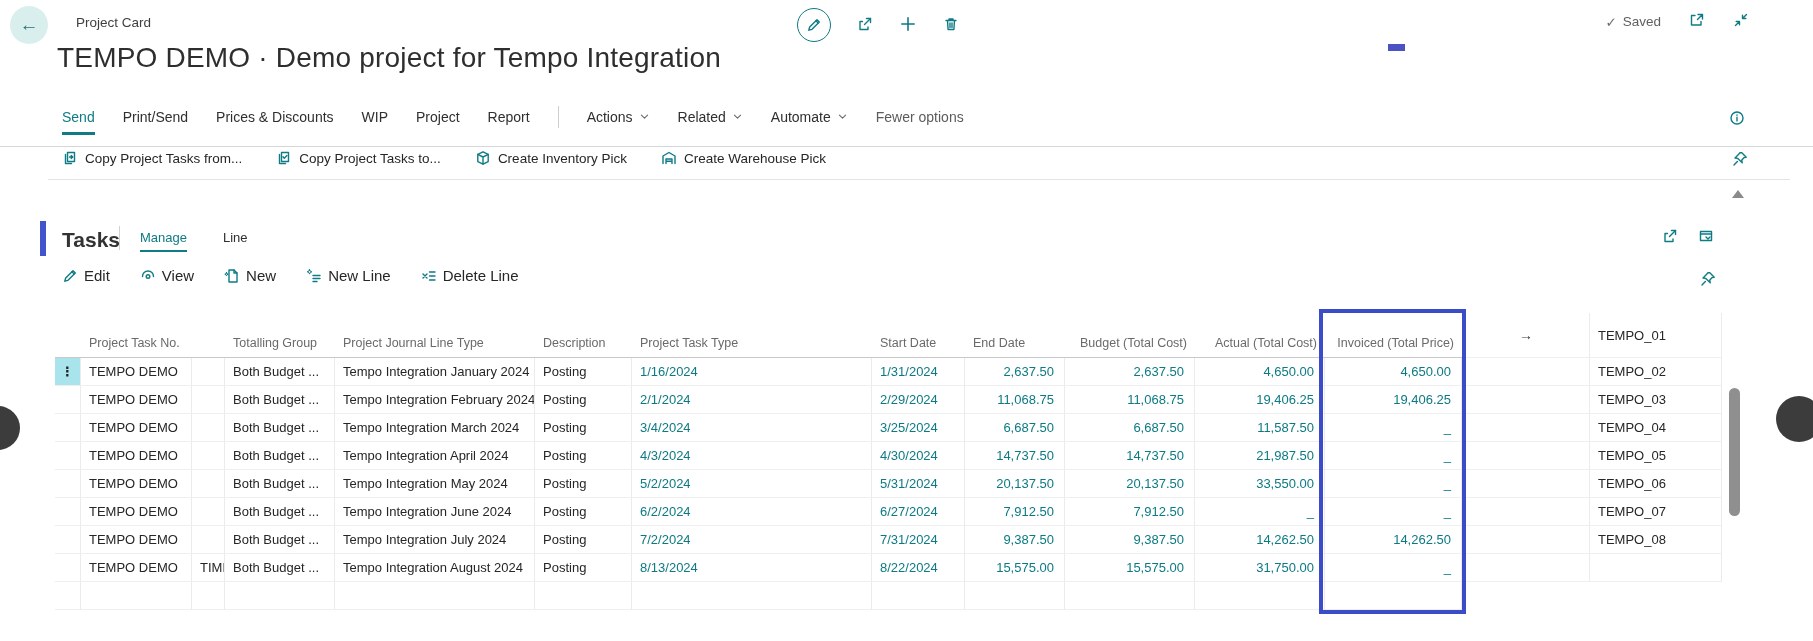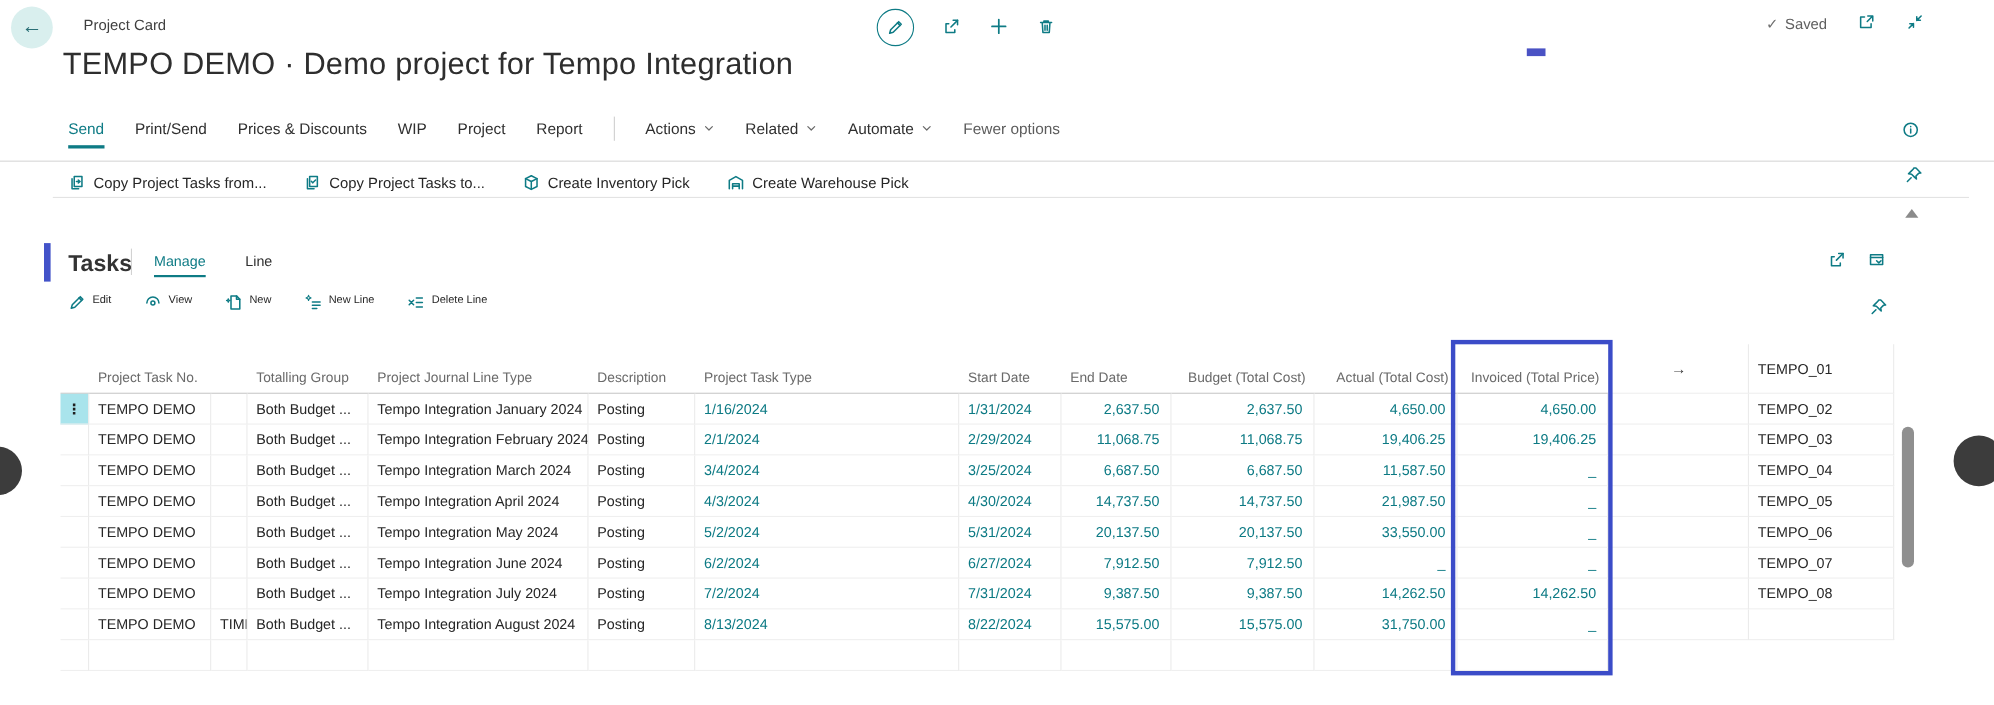--- a/index.html
+++ b/index.html
@@ -32,37 +32,37 @@
   .mtab.active::after { content:""; position:absolute; left:0; right:0; bottom:-10px; height:3px; background:#0e7b85; }
   .mtab.muted { color:#5c5c5c; }
   .vdiv { width:1px; height:22px; background:#cfcfcf; }
   .chev { color:#6a6a6a; }
   .info-btn { position:absolute; left:1729px; top:110px; cursor:pointer; }
 
   .divider1 { position:absolute; left:0; right:0; top:146px; height:1px; background:#d6d6d6; }
   .divider2 { position:absolute; left:48px; width:1742px; top:179px; height:1px; background:#e3e3e3; }
 
   
-  .actionbar { position:absolute; left:62px; top:150px; height:24px; display:flex; gap:34px; align-items:flex-end; }
+  .actionbar { position:absolute; left:62px; top:150px; height:24px; display:flex; gap:34px; align-items:flex-start; }
   .act { display:flex; gap:7px; align-items:center; font-size:13.5px; color:#262626; cursor:pointer; white-space:nowrap; }
   .pin-a { position:absolute; left:1732px; top:151px; cursor:pointer; }
   .pin-b { position:absolute; left:1700px; top:271px; cursor:pointer; }
 
   
   .tasks-bar { position:absolute; left:40px; top:221px; width:6px; height:35px; background:#4353c9; }
   .tasks-title { position:absolute; left:62px; top:228px; font-size:21px; font-weight:700; color:#333; }
   .tasks-vdiv { position:absolute; left:119px; top:226px; width:1px; height:24px; background:#d2d2d2; }
   .tasks-tabs { position:absolute; left:140px; top:230px; display:flex; gap:36px; font-size:13px; color:#2f2f2f; }
   .ttab { cursor:pointer; position:relative; }
   .ttab.active { color:#0e7b85; }
   .ttab.active::after { content:""; position:absolute; left:0; right:0; bottom:-7px; height:2px; background:#0e7b85; }
   .tasks-icons { position:absolute; left:1662px; top:228px; display:flex; gap:20px; }
 
   .toolbar { position:absolute; left:62px; top:267px; display:flex; gap:30px; align-items:center; }
-  .tool { display:flex; gap:6px; align-items:flex-start; font-size:10px; color:#262626; cursor:pointer; white-space:nowrap; }
+  .tool { display:flex; gap:6px; align-items:center; font-size:15px; color:#262626; cursor:pointer; white-space:nowrap; }
 
   
   .grid { position:absolute; left:55px; top:313px; display:grid;
     grid-template-columns:26px 111px 33px 110px 200px 97px 240px 93px 100px 130px 130px 137px 128px 132px;
     grid-template-rows:45px; grid-auto-rows:28px; }
   .hcell { display:flex; align-items:flex-end; padding:0 8px 6px 8px; color:#6a6a6a; font-size:12.5px;
     line-height:1.2; border-bottom:1px solid #c9c9c9; cursor:pointer; }
   .hcell.num-h { justify-content:flex-end; text-align:right; }
   .cell { display:flex; align-items:center; padding:0 8px; font-size:13px; color:#262626;
     border-right:1px solid #ebebeb; border-bottom:1px solid #efefef; overflow:hidden; white-space:nowrap; cursor:pointer; }

